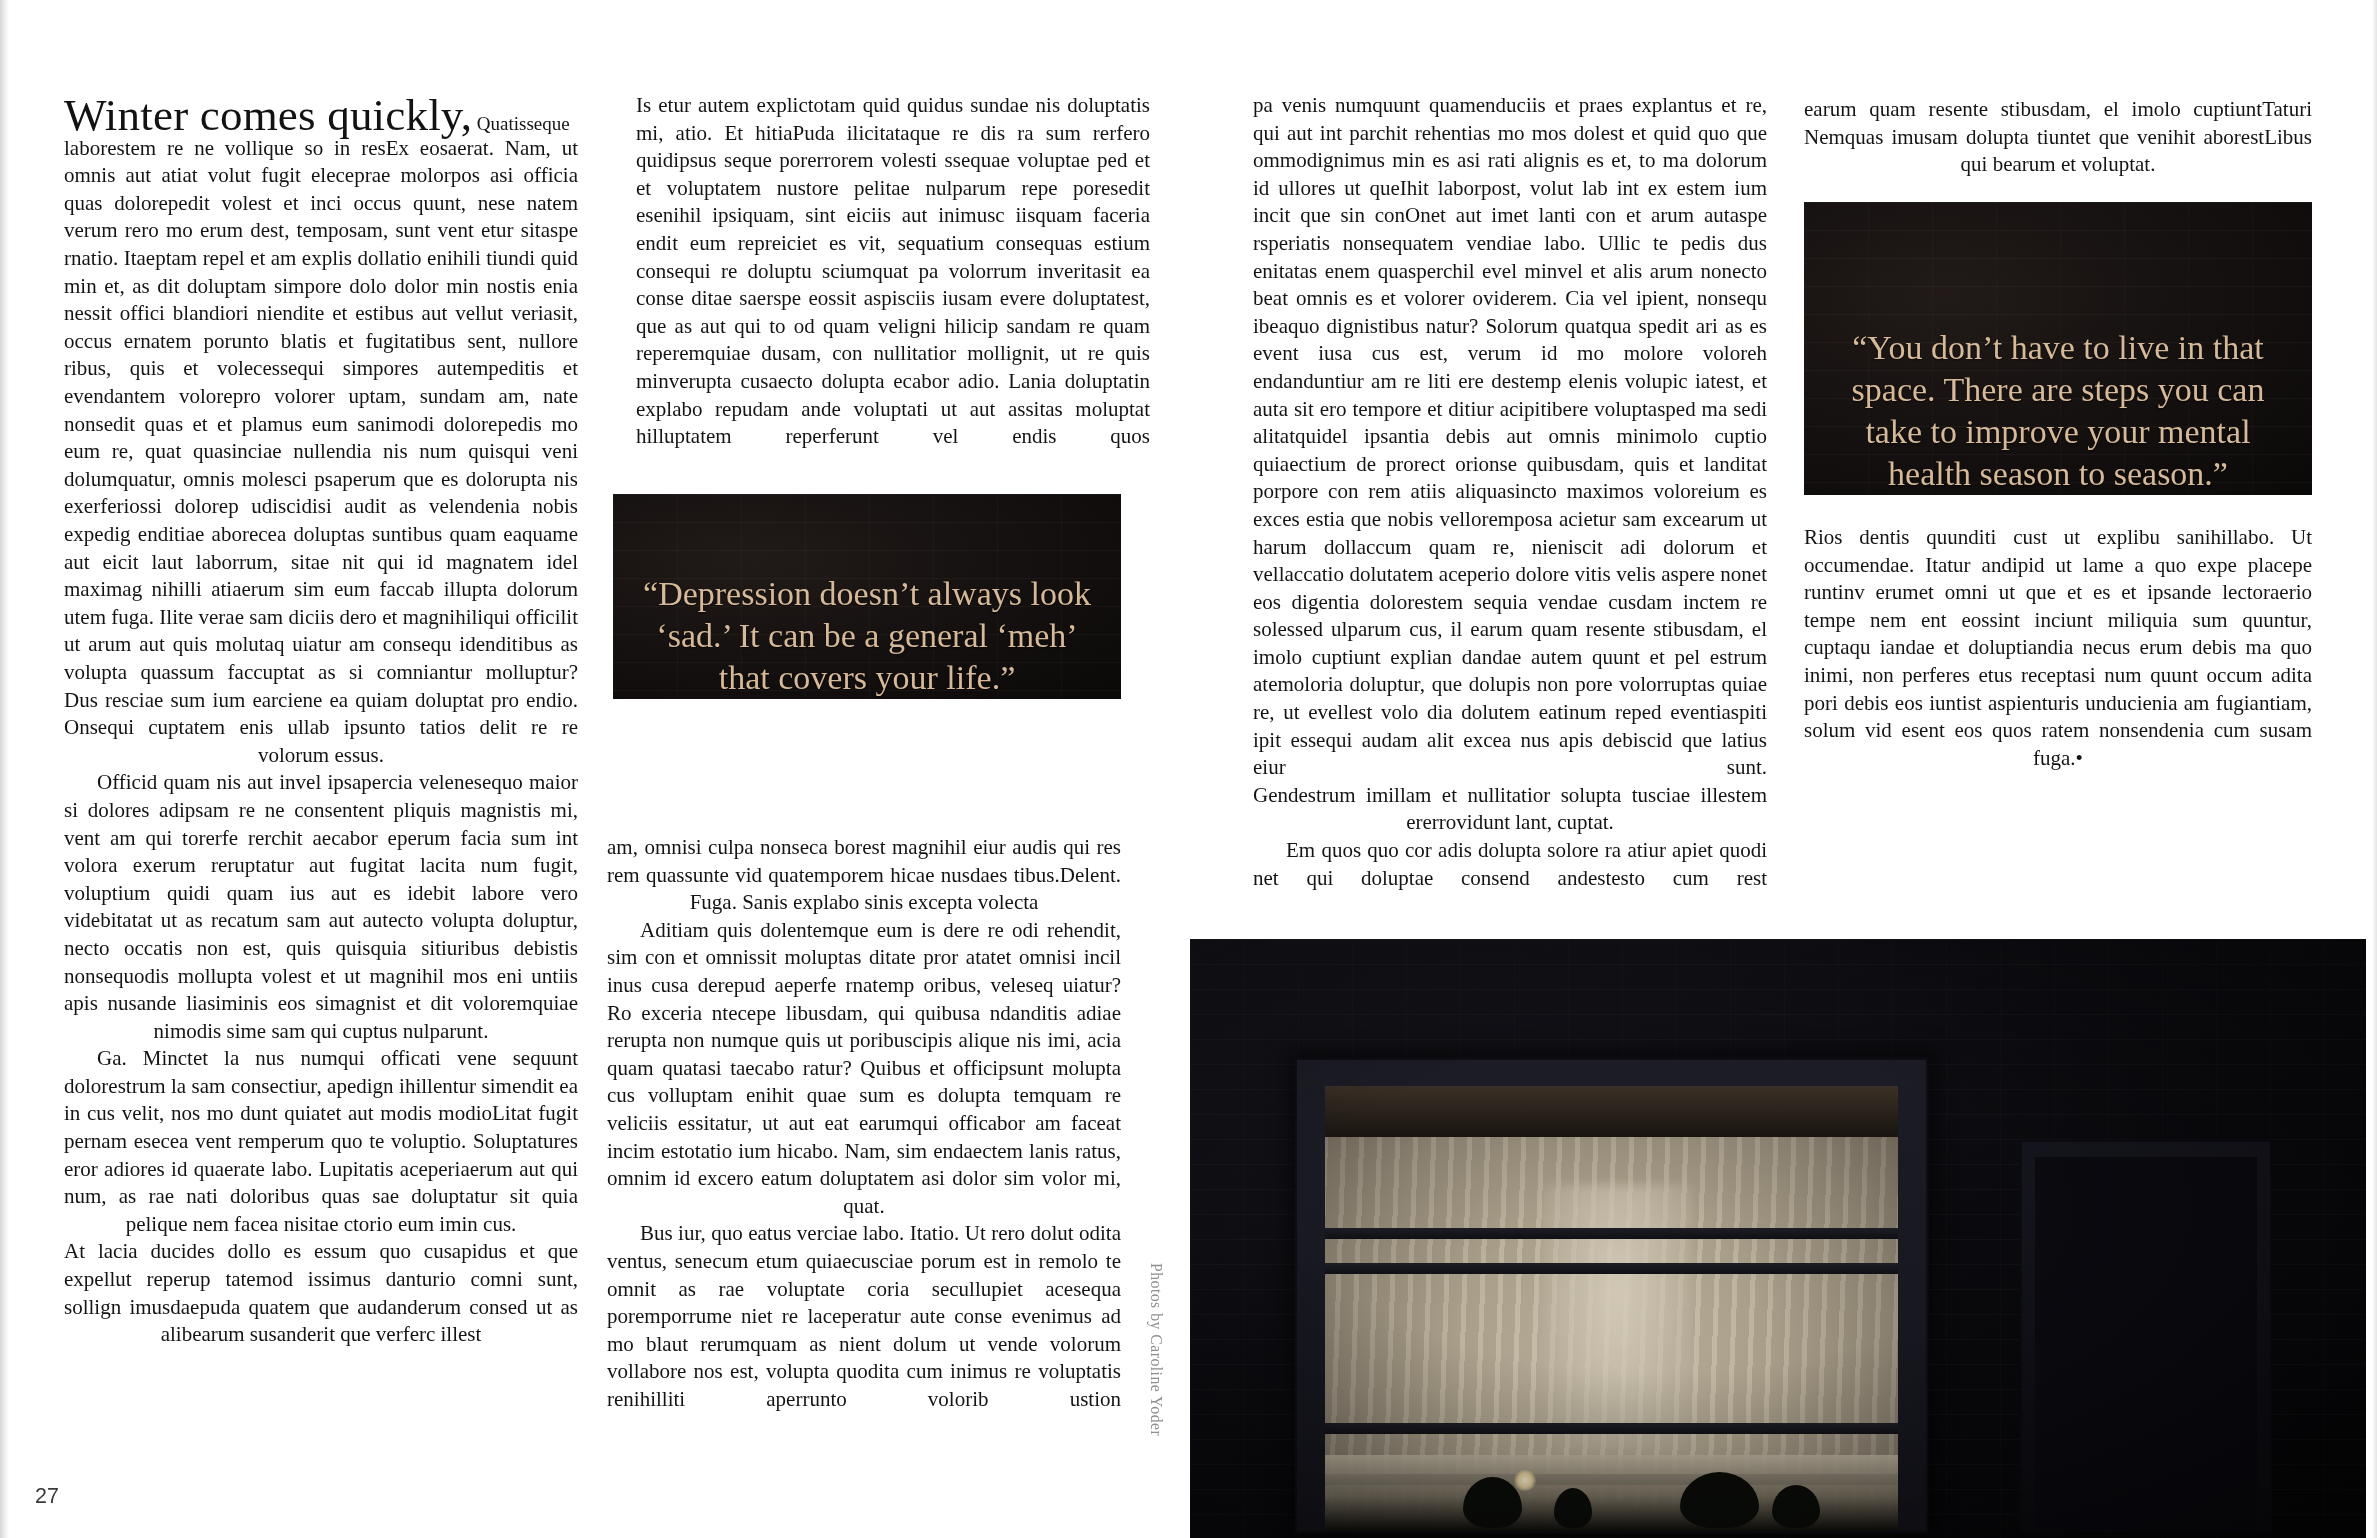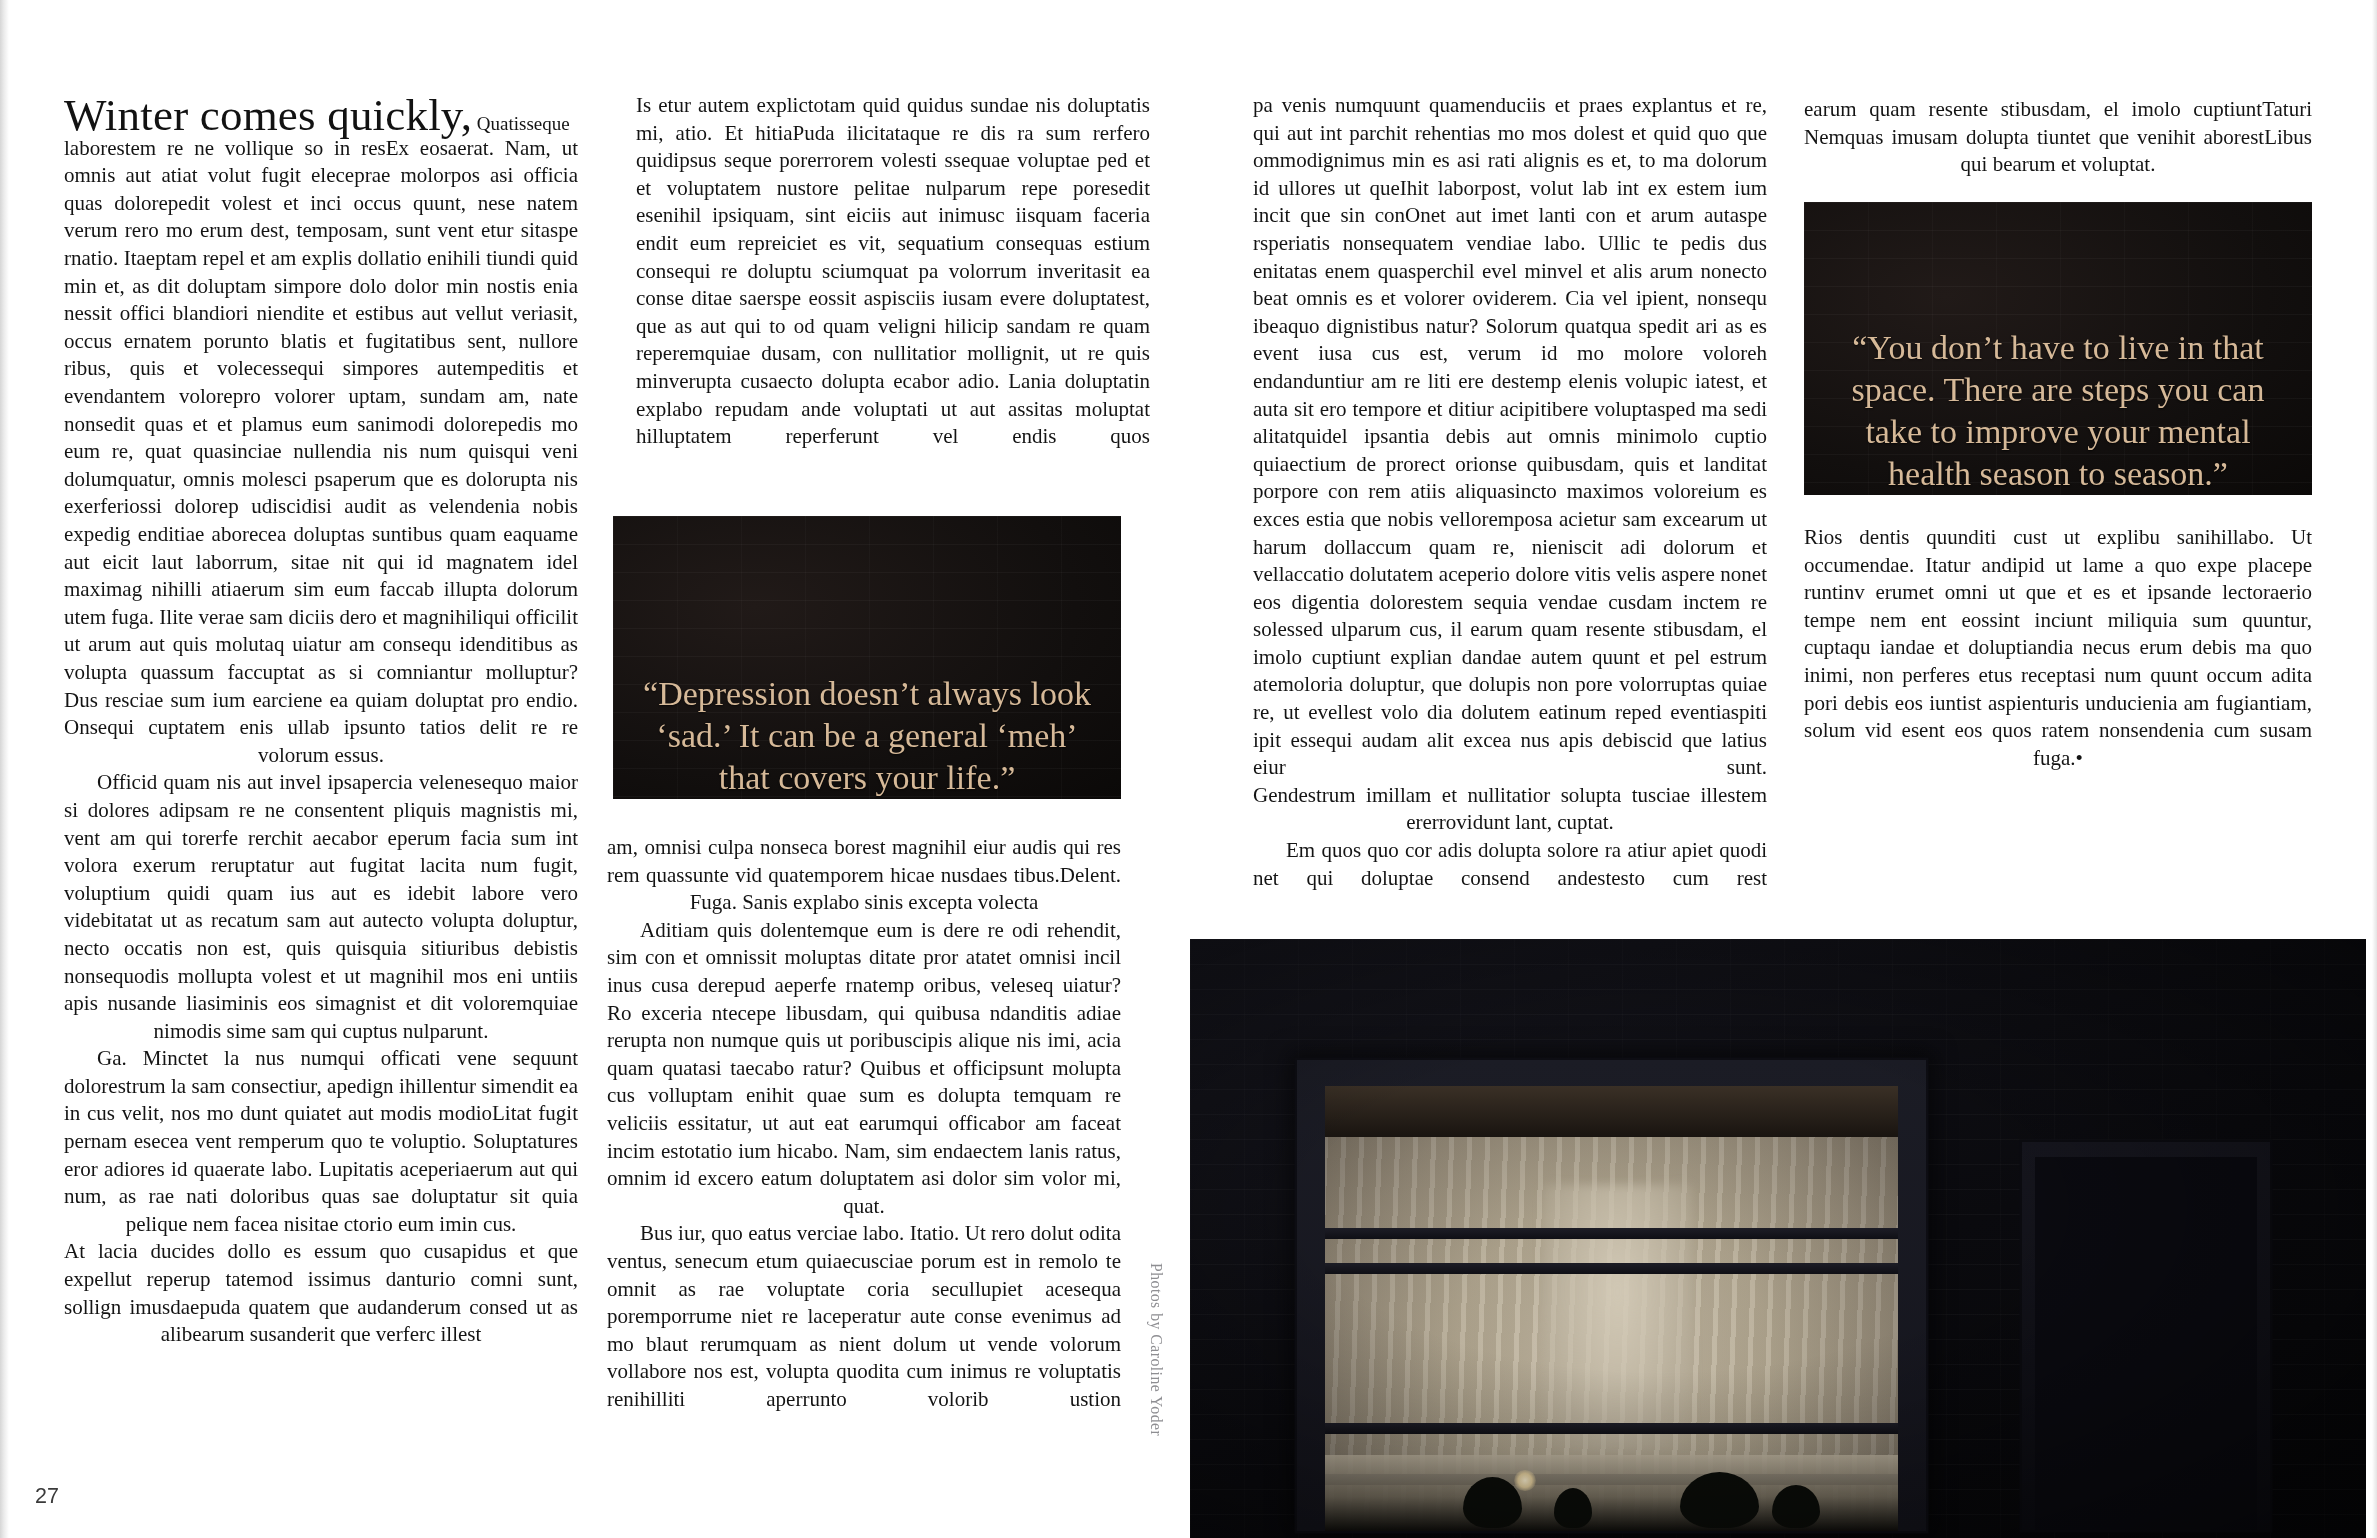--- a/index.html
+++ b/index.html
@@ -108,22 +108,22 @@
       radial-gradient(ellipse at 28% 32%, #211a18 0%, #120f0e 62%, #0b0908 100%);
     overflow: hidden;
   }
   .pullquote .pqtext {
     font-size: 34px;
     line-height: 42px;
     padding: 0 21.5px;
     text-shadow: 0 0.8px 1.7px rgba(0,0,0,.65);
   }
   #pullquote-1 {
-    left: 613px; top: 516px;
-    width: 508px; height: 283px;
+    left: 613px; top: 494px;
+    width: 508px; height: 205px;
   }
   #pullquote-2 {
     left: 1804px; top: 202px;
     width: 508px; height: 293px;
   }
 
   
   #photo {
     position: absolute;
     left: 1190px; top: 939px;

